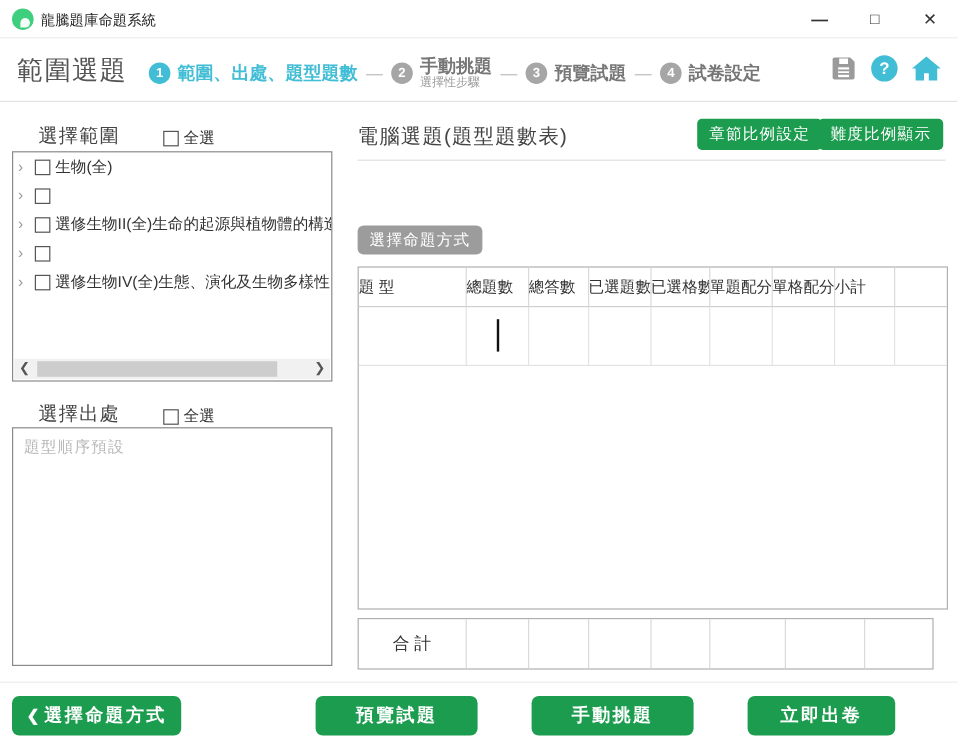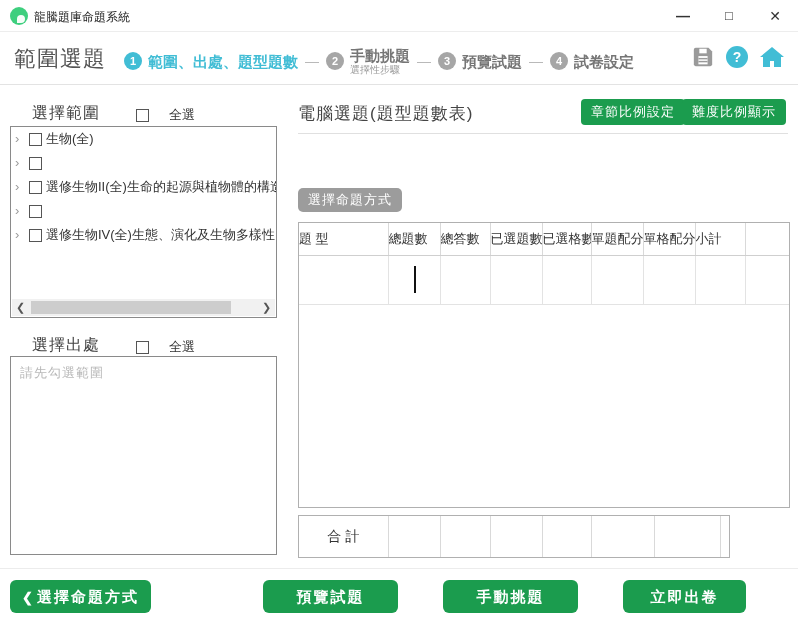--- a/index.html
+++ b/index.html
@@ -34,21 +34,21 @@
   .step-dash { color:#b9b9b9; font-size:14px; margin:0 7px; }
   .hdr-icons { position:absolute; top:46px; right:14px; display:flex; align-items:center; gap:12px; }
   .icon-save { width:22px; height:22px; }
   .icon-help { width:22px; height:22px; border-radius:50%; background:#41bdd5; color:#fff;
     font-size:14px; font-weight:bold; text-align:center; line-height:22px; }
   .icon-home { width:24px; height:22px; }
   .hdr-divider { position:absolute; left:0; top:84px; width:798px; height:1px; background:#e3e3e3; }
 
   
   .sec-title { position:absolute; font-size:16px; color:#444; letter-spacing:1px;margin-left:20px; }
-  .selall { position:absolute; display:flex; align-items:center; gap:20px; font-size:13px; color:#333; }
+  .selall { position:absolute; display:flex; align-items:center; gap:4px; font-size:13px; color:#333; }
   .cb { display:inline-block; width:13px; height:13px; border:1px solid #555; background:#fff; flex:0 0 auto; }
   .tree-box { position:absolute; left:10px; top:126px; width:267px; height:192px;
     border:1px solid #8a8a8a; background:#fff; overflow:hidden; }
   .tree-item { display:flex; align-items:center; height:24px; padding-left:4px;
     white-space:nowrap; overflow:hidden; }
   .tree-chev { color:#9a9a9a; font-size:13px; width:13px; flex:0 0 auto; line-height:24px; }
   .tree-cb { margin:0 4px 0 1px; }
   .tree-label { font-size:13px; color:#333; }
   .hscroll { position:absolute; left:1px; right:1px; bottom:1px; height:17px; background:#f1f1f1;
     display:flex; align-items:center; }
@@ -77,21 +77,21 @@
   table.qtable th { font-size:13px; font-weight:normal; color:#333; height:32px;
     border-right:1px solid #d9d9d9; border-bottom:1px solid #cfcfcf; text-align:left;
     overflow:hidden; white-space:nowrap; padding:0; }
   table.qtable td { height:49px; border-right:1px solid #e3e3e3; border-bottom:1px solid #e3e3e3;
     text-align:center; position:relative; }
   table.qtable th:last-child, table.qtable td:last-child { border-right:none; }
   .caret { position:absolute; left:50%; top:10px; width:2px; height:27px; background:#111;
     animation:blink 1.1s steps(1) infinite; }
   @keyframes blink { 50% { opacity:0; } }
 
-  .total-wrap { position:absolute; left:298px; top:515px; width:432px; height:43px;
+  .total-wrap { position:absolute; left:298px; top:515px; width:480px; height:43px;
     border:1px solid #b0b0b0; background:#fff; }
   table.ttable { border-collapse:collapse; width:100%; height:41px; table-layout:fixed; }
   table.ttable td { border-right:1px solid #d9d9d9; text-align:center; font-size:14px; color:#333; }
   table.ttable td:last-child { border-right:none; }
 
   
   .foot-divider { position:absolute; left:0; top:568px; width:798px; height:1px; background:#ececec; }
   .btn-footer { position:absolute; top:580px; height:33px; background:#1b9c4e; color:#fff;
     border:none; border-radius:6px; font-size:15px; font-weight:bold; letter-spacing:2px;
     cursor:pointer; line-height:33px; text-align:center; padding:0 12px; }
@@ -198,21 +198,21 @@
     <span class="hs-arrow">❯</span>
   </div>
 </div>
 
 <div class="sec-title" style="left:12px; top:335px;">選擇出處</div>
 <div class="selall" style="left:136px; top:338px;">
   <span class="cb"></span>
   <span>全選</span>
 </div>
 <div class="src-box">
-  <div class="src-placeholder">請先勾選範圍</div>
+  <div class="src-placeholder">題型順序預設</div>
 </div>
 
 <div class="main-title">電腦選題(題型題數表)</div>
 <button class="btn-green-sm btn-chapter">章節比例設定</button>
 <button class="btn-green-sm btn-difficulty">難度比例顯示</button>
 <div class="main-divider"></div>
 
 <button class="btn-type-order">選擇命題方式</button>
 
 <div class="qtable-wrap">

